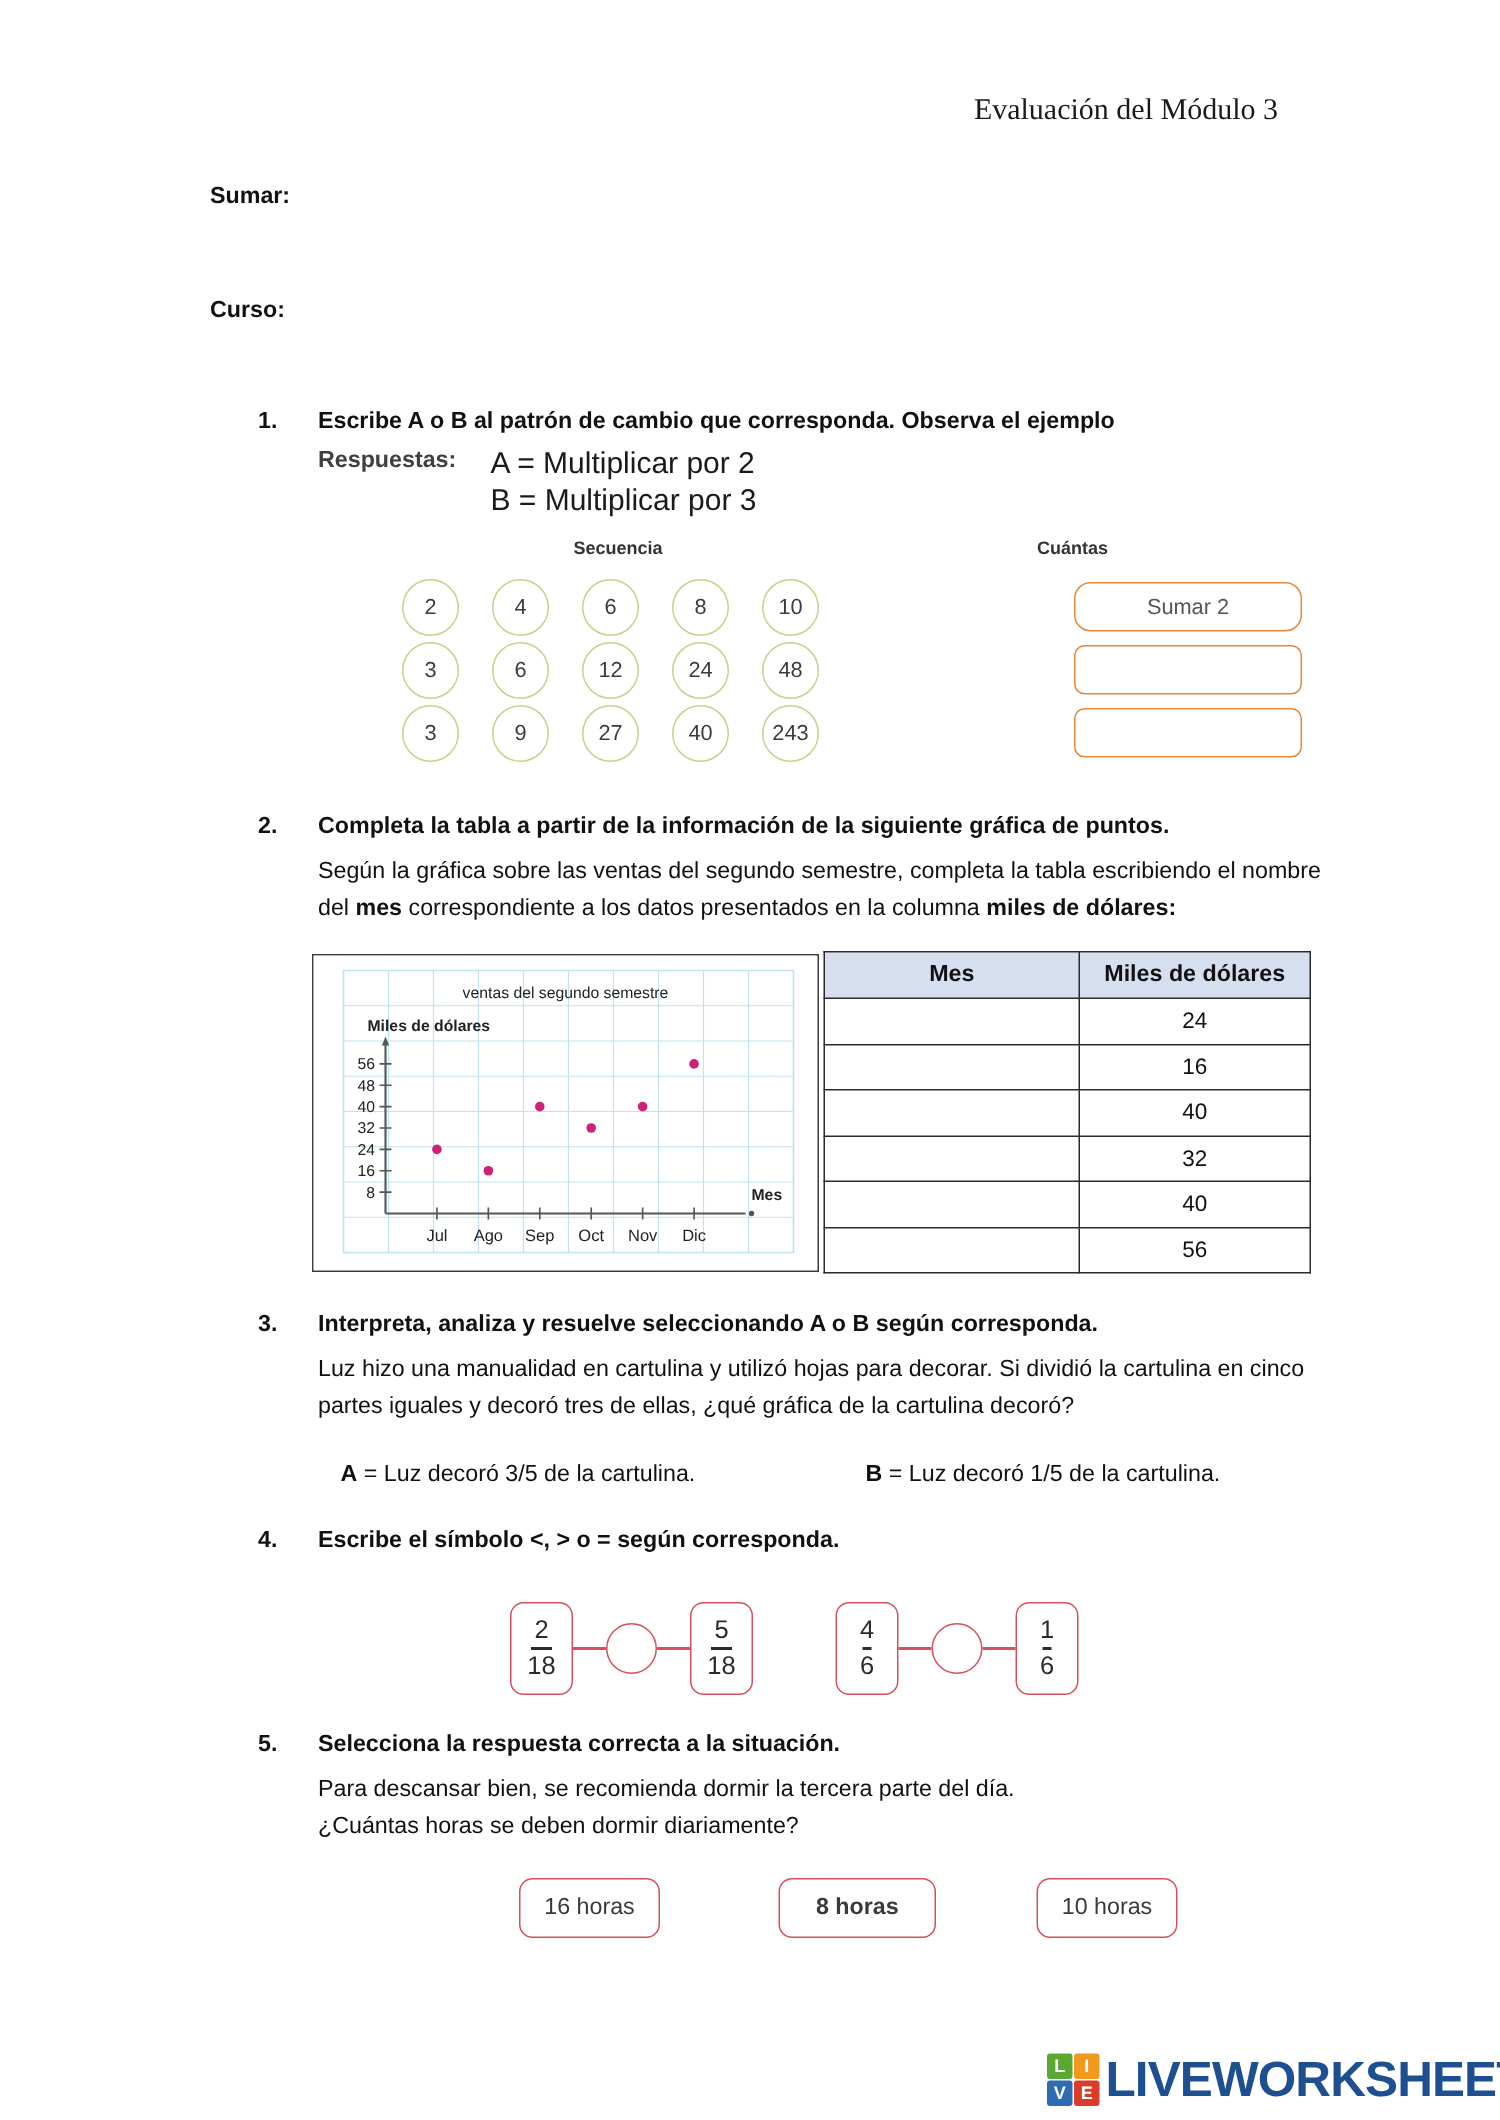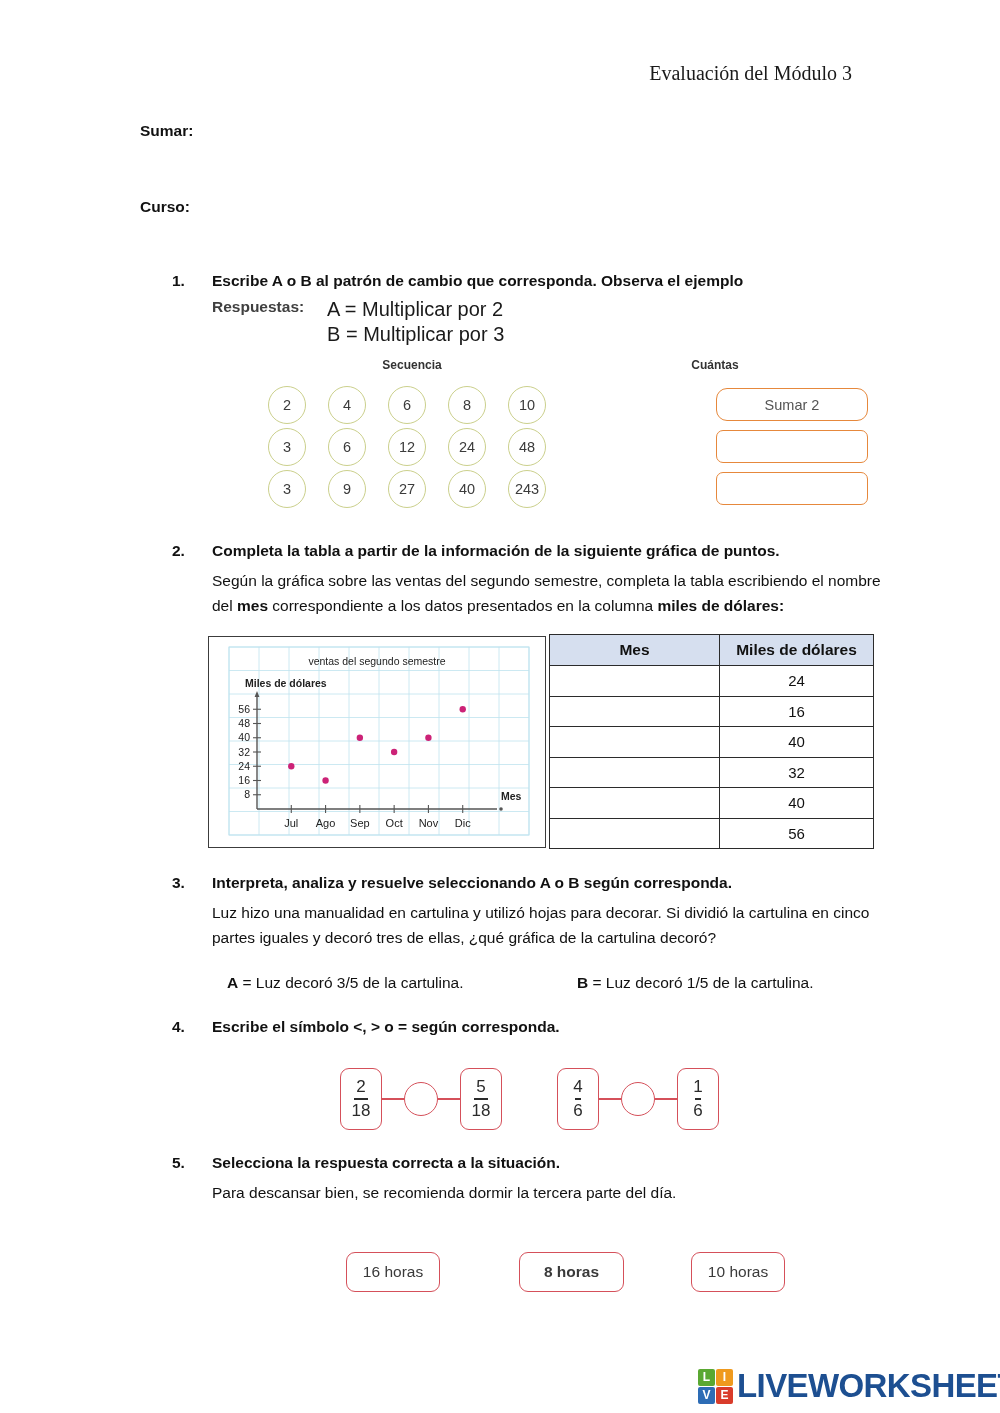--- a/index.html
+++ b/index.html
@@ -429,20 +429,21 @@
           </span>
         </div>
       </div>
   </div>
 
   <div class="ex" id="ex5">
     <div class="ex-num">5.</div>
     <div class="ex-head">Selecciona la respuesta correcta a la situación.</div>
     <div class="ex-body" id="ex5-body">
         <div>Para descansar bien, se recomienda dormir la tercera parte del día.</div>
+        <div>¿Cuántas horas se deben dormir diariamente?</div>
       </div>
     <div class="hour-opt" id="hour-1">16 horas</div>
     <div class="hour-opt" id="hour-2">8 horas</div>
     <div class="hour-opt" id="hour-3">10 horas</div>
   </div>
 
   <div class="logo">
     <div class="logo-tiles" id="logo-tiles">
         <span class="tile-l">L</span>
         <span class="tile-i">I</span>

